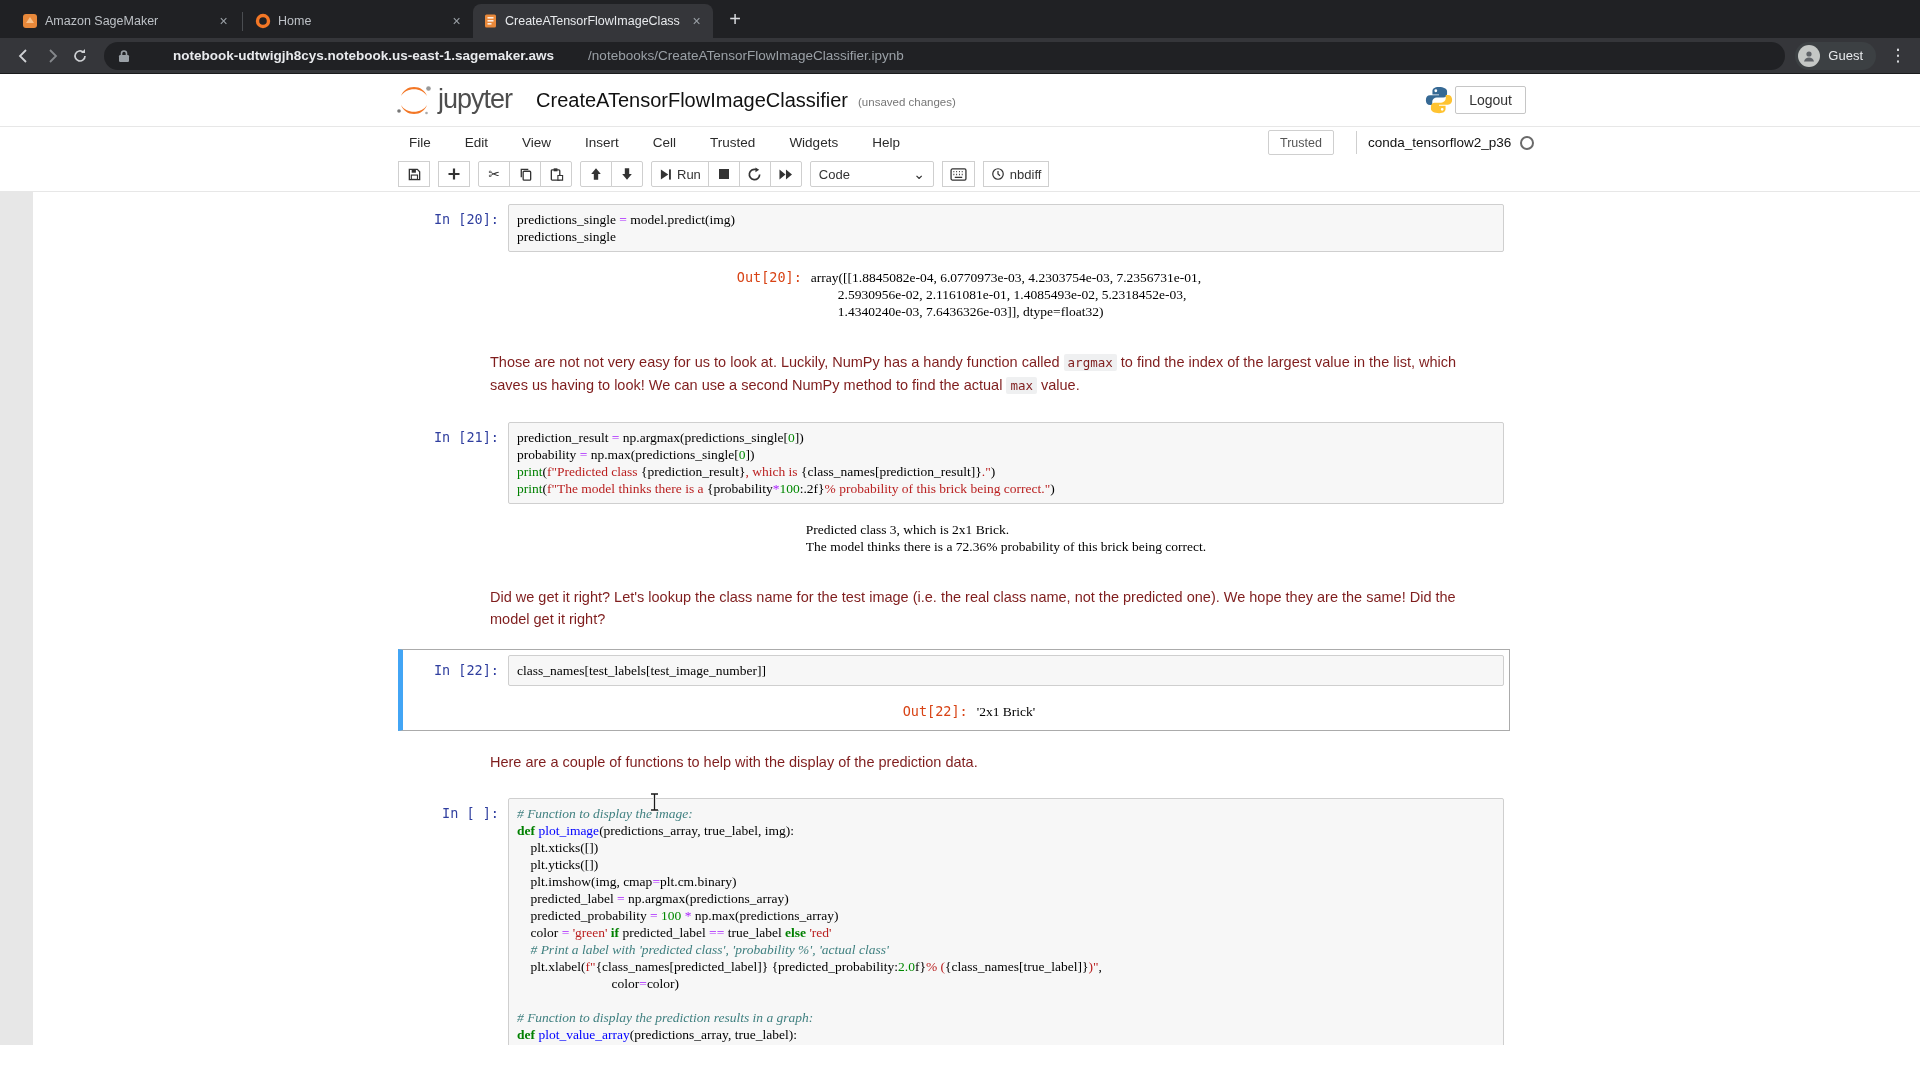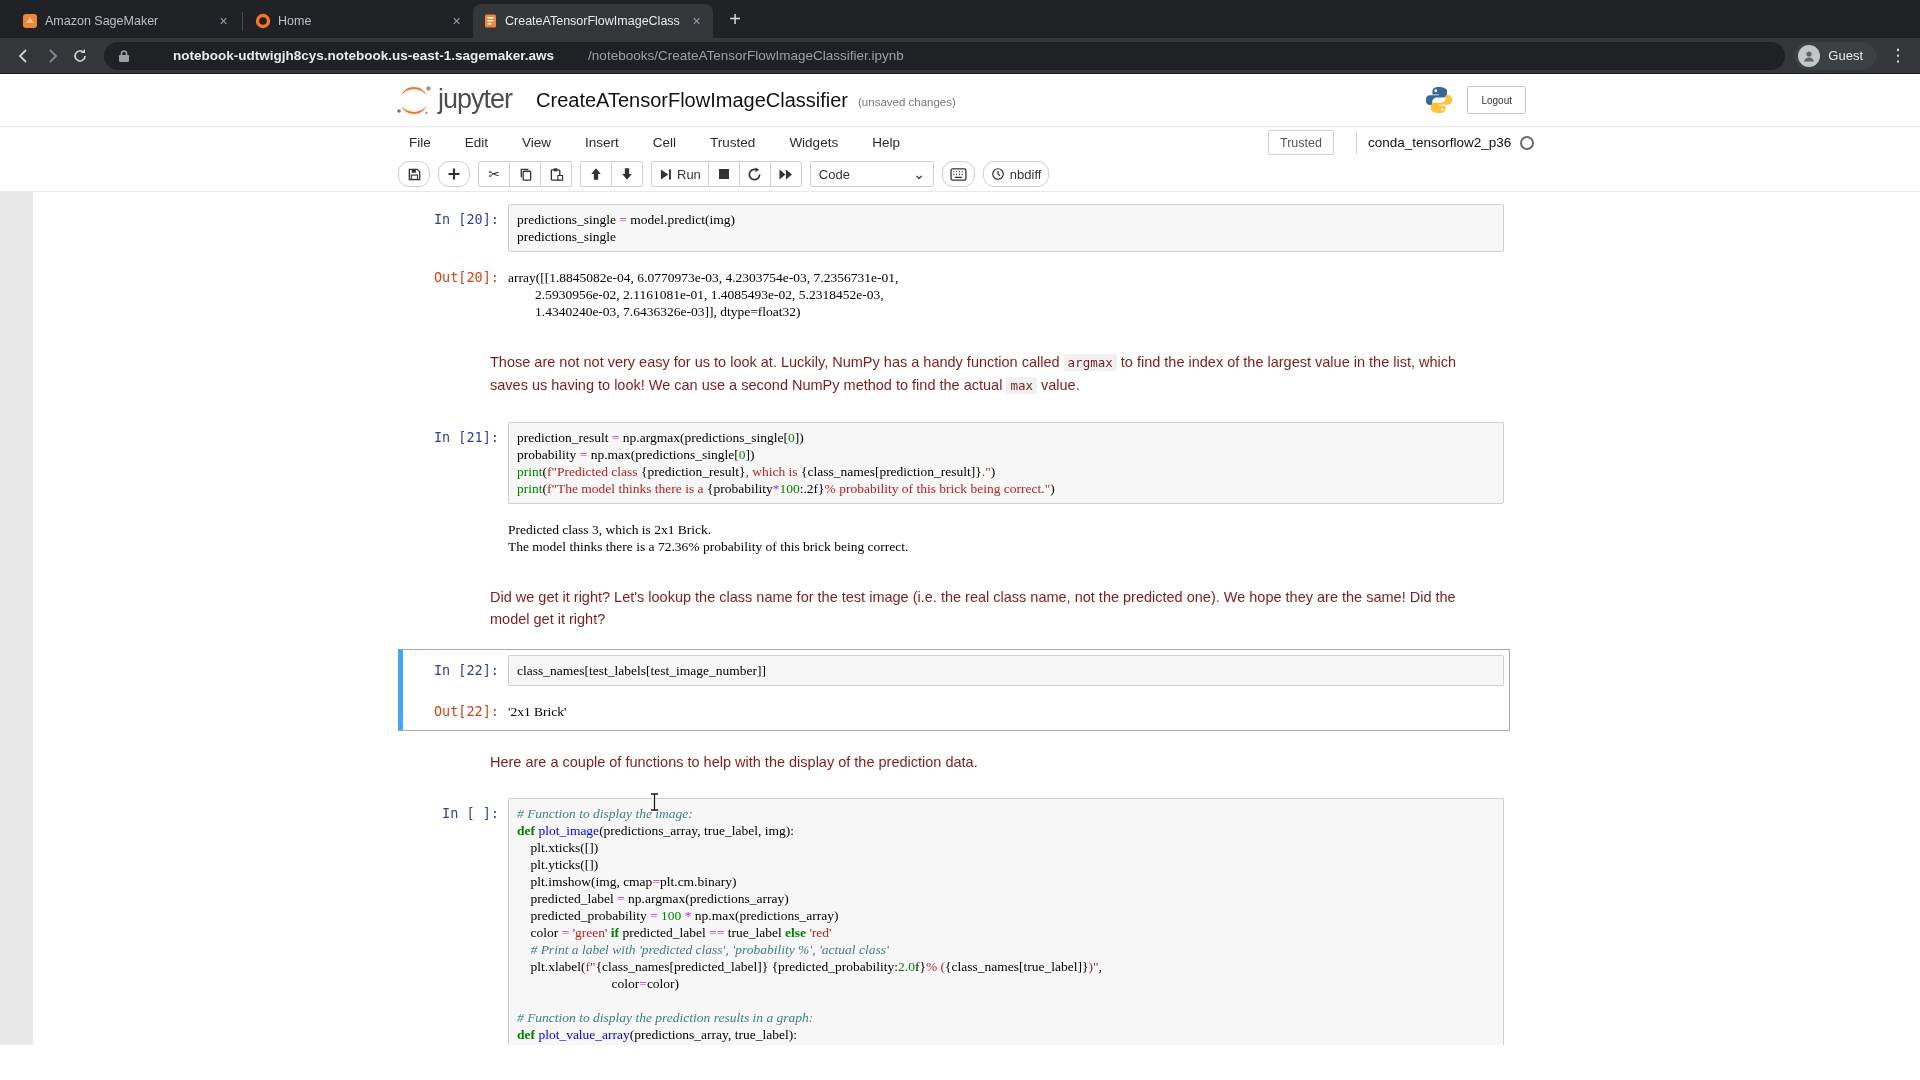--- a/index.html
+++ b/index.html
@@ -33,54 +33,54 @@
 
   
   #jpchrome { box-shadow:0 3px 4px -3px rgba(0,0,0,.28); position:relative; background:#fff; }
   #jpheader { height:52px; display:flex; align-items:center; padding-left:394px; position:relative; }
   #jp-logo { display:flex; }
   #jp-logo-text { font-size:27px; color:#4e4e4e; letter-spacing:-1px; margin-left:4px; }
   #nb-title { font-size:20px; color:#111; margin-left:24px; }
   #save-status { font-size:11.5px; color:#767676; margin-left:10px; margin-top:4px; }
   #py-logo { position:absolute; right:466px; top:11px; }
   #logout-btn { position:absolute; right:394px; top:12px; height:28px; padding:0 13px; background:#fff;
-                border:1px solid #c6c6c6; border-radius:2px; font-size:10px; color:#333;
+                border:1px solid #c6c6c6; border-radius:2px; font-size:14px; color:#333;
                 display:flex; align-items:center; }
   #menubar { height:31px; border-top:1px solid #e7e7e7; display:flex; align-items:center;
              padding-left:392px; font-size:13.5px; color:#2b2b2b; position:relative; }
   .menu-item { padding:0 17px; }
   #trusted-btn { position:absolute; left:1268px; top:3px; height:25px; padding:0 11px; background:#fff;
                  border:1px solid #cfcfcf; border-radius:2px; font-size:12.5px; color:#555;
                  display:flex; align-items:center; }
   #kernel-divider { position:absolute; left:1356px; top:4px; width:1px; height:23px; background:#cfcfcf; }
   #kernel-area { position:absolute; left:1368px; top:0; height:31px; display:flex; align-items:center; font-size:13.5px; color:#111; }
   #kernel-circle { width:14px; height:14px; border:2px solid #6a6a6a; border-radius:50%; margin-left:9px; }
   #toolbar { height:35px; display:flex; align-items:center; padding-left:398px; gap:8px;
              border-bottom:1px solid #e7e7e7; }
   .btn-group { display:flex; }
   .tbtn { height:26px; min-width:32px; background:#fff; border:1px solid #cfcfcf; border-radius:2px;
           display:flex; align-items:center; justify-content:center; padding:0 7px; color:#333;
           font-size:13px; gap:5px; }
   .btn-group .tbtn + .tbtn { margin-left:-1px; border-radius:0; }
   .btn-group .tbtn:first-child { border-radius:2px 0 0 2px; }
   .btn-group .tbtn:last-child { border-radius:0 2px 2px 0; }
-  .btn-group .tbtn:only-child { border-radius:11px; }
+  .btn-group .tbtn:only-child { border-radius:0; }
   #cell-type-select { height:26px; width:124px; border:1px solid #cfcfcf; border-radius:2px;
                       font-size:13px; color:#333; padding:0 8px; display:flex; align-items:center;
                       justify-content:space-between; background:#fff; }
   .glyph-ic { font-size:14px; color:#333; line-height:1; }
 
   
   #nbwrap { position:relative; height:853px; background:#fff; }
   #left-gutter { position:absolute; left:0; top:0; width:33px; height:100%; background:#e7e7e7; }
   #notebook { padding:6px 0 0 398px; height:100%; overflow:hidden; }
   .cell { width:1112px; border:1px solid transparent; border-left:5px solid transparent;
           padding:5px; margin-bottom:5px; background:#fff; }
   .cell.selected { border-color:#ababab; border-left-color:#42A5F5; }
-  .input-row, .output-row { display:flex; }
+  .input-row, .output-row { display:flex;justify-content:center; }
   .prompt { flex:none; width:100px; text-align:right; padding-right:9px; padding-top:7px;
             font-family:"DejaVu Sans Mono","Liberation Mono",monospace; font-size:13.5px; line-height:17px; }
   .input-prompt { color:#303F9F; }
   .output-prompt { color:#D84315; }
   .input-box { flex:1; background:#f7f7f7; border:1px solid #cfcfcf; border-radius:2px; padding:6px 8px; }
   .code-line, .output-pre { font-family:Liberation Serif, serif;
                             font-size:13.5px; line-height:17px; white-space:pre; color:#000; }
   .output-row { padding:10px 0 5px 0; }
   .output-pre { padding-top:7px; }
   .text-render { margin-left:82px; width:992px; font-size:14.5px; line-height:22px; color:#7f1d1d; padding:9px 0 8px 0; }

